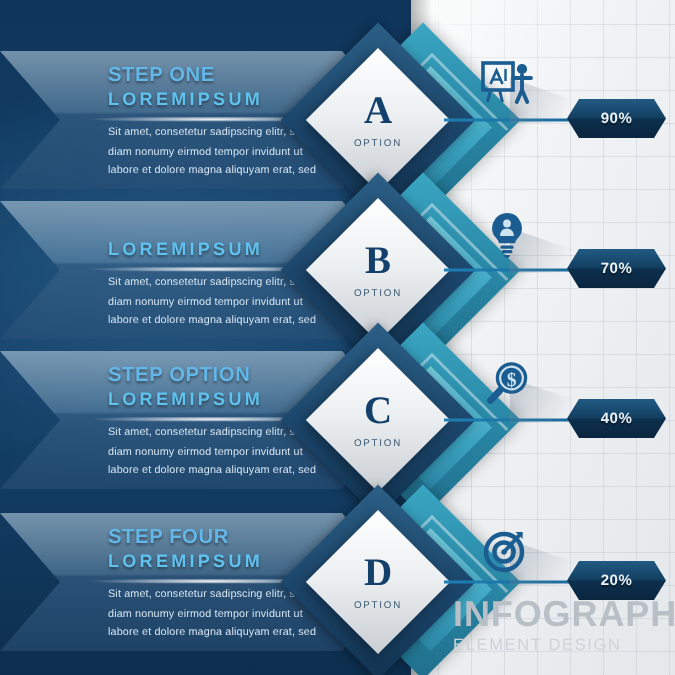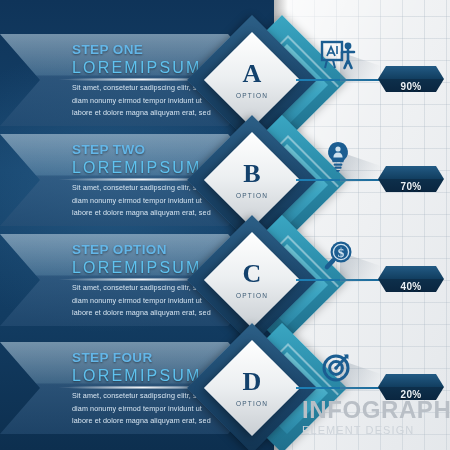--- a/index.html
+++ b/index.html
@@ -65,21 +65,21 @@
   }
 
   .step-title{
     position:absolute;left:72px;top:12px;
     font-size:13.5px;font-weight:bold;letter-spacing:.4px;
     color:#63b6e8;text-shadow:0 1px 2px rgba(0,0,0,.45);
     white-space:nowrap;
   }
   .step-sub{
     position:absolute;left:72px;top:29px;
-    font-size:16px;font-weight:normal;letter-spacing:2.2px;
+    font-size:12px;font-weight:bold;letter-spacing:2.2px;
     color:#5fc2ef;text-shadow:0 1px 2px rgba(0,0,0,.45);
     white-space:nowrap;
   }
   .step-body{
     position:absolute;left:72px;top:52px;width:180px;
     font-size:7.2px;line-height:12.6px;color:#d8e6f2;
     letter-spacing:.1px;
   }
   .step-body span{display:block;white-space:nowrap;}
 
@@ -141,21 +141,21 @@
     position:absolute;left:340px;top:22px;width:54px;height:30px;
     background:linear-gradient(115deg, rgba(120,135,150,.38), rgba(120,135,150,0) 72%);
     -webkit-clip-path:polygon(0 0, 100% 62%, 100% 100%, 0 100%);
     clip-path:polygon(0 0, 100% 62%, 100% 100%, 0 100%);
   }
   .badge{
     position:absolute;left:378px;top:36px;width:66px;height:26px;
     -webkit-clip-path:polygon(8px 0, 58px 0, 66px 50%, 58px 100%, 8px 100%, 0 50%);
     clip-path:polygon(8px 0, 58px 0, 66px 50%, 58px 100%, 8px 100%, 0 50%);
     background:linear-gradient(180deg,#225a84 0%,#123f61 48%,#0d2f4b 52%,#0a2640 100%);
-    display:flex;align-items:flex-end;justify-content:center;
+    display:flex;align-items:center;justify-content:center;
     box-shadow:0 2px 5px rgba(0,0,0,.25);
   }
   .badge span{
     font-size:10px;font-weight:bold;color:#eaf2f8;letter-spacing:.3px;
     text-shadow:0 1px 1px rgba(0,0,0,.5);
   }
 
   
   .footer{
     position:absolute;left:302px;top:398px;width:148px;
@@ -224,21 +224,20 @@
 
   <div class="row row-2">
     <div class="teal-back"></div>
     <div class="teal-back2"></div>
     <div class="teal-chev"></div>
 
     <div class="banner">
       <div class="topsheen"></div>
       <div class="glow"></div>
     </div>
-    <div class="step-title">STEP TWO</div>
     <div class="step-sub">LOREMIPSUM</div>
     <div class="step-body">
       <span>Sit amet, consetetur sadipscing elitr,  sed</span>
       <span>diam nonumy eirmod tempor invidunt ut</span>
       <span>labore et dolore magna aliquyam erat, sed</span>
     </div>
 
     <div class="navy-diamond"></div>
     <div class="white-diamond"></div>
     <div class="diamond-label">

